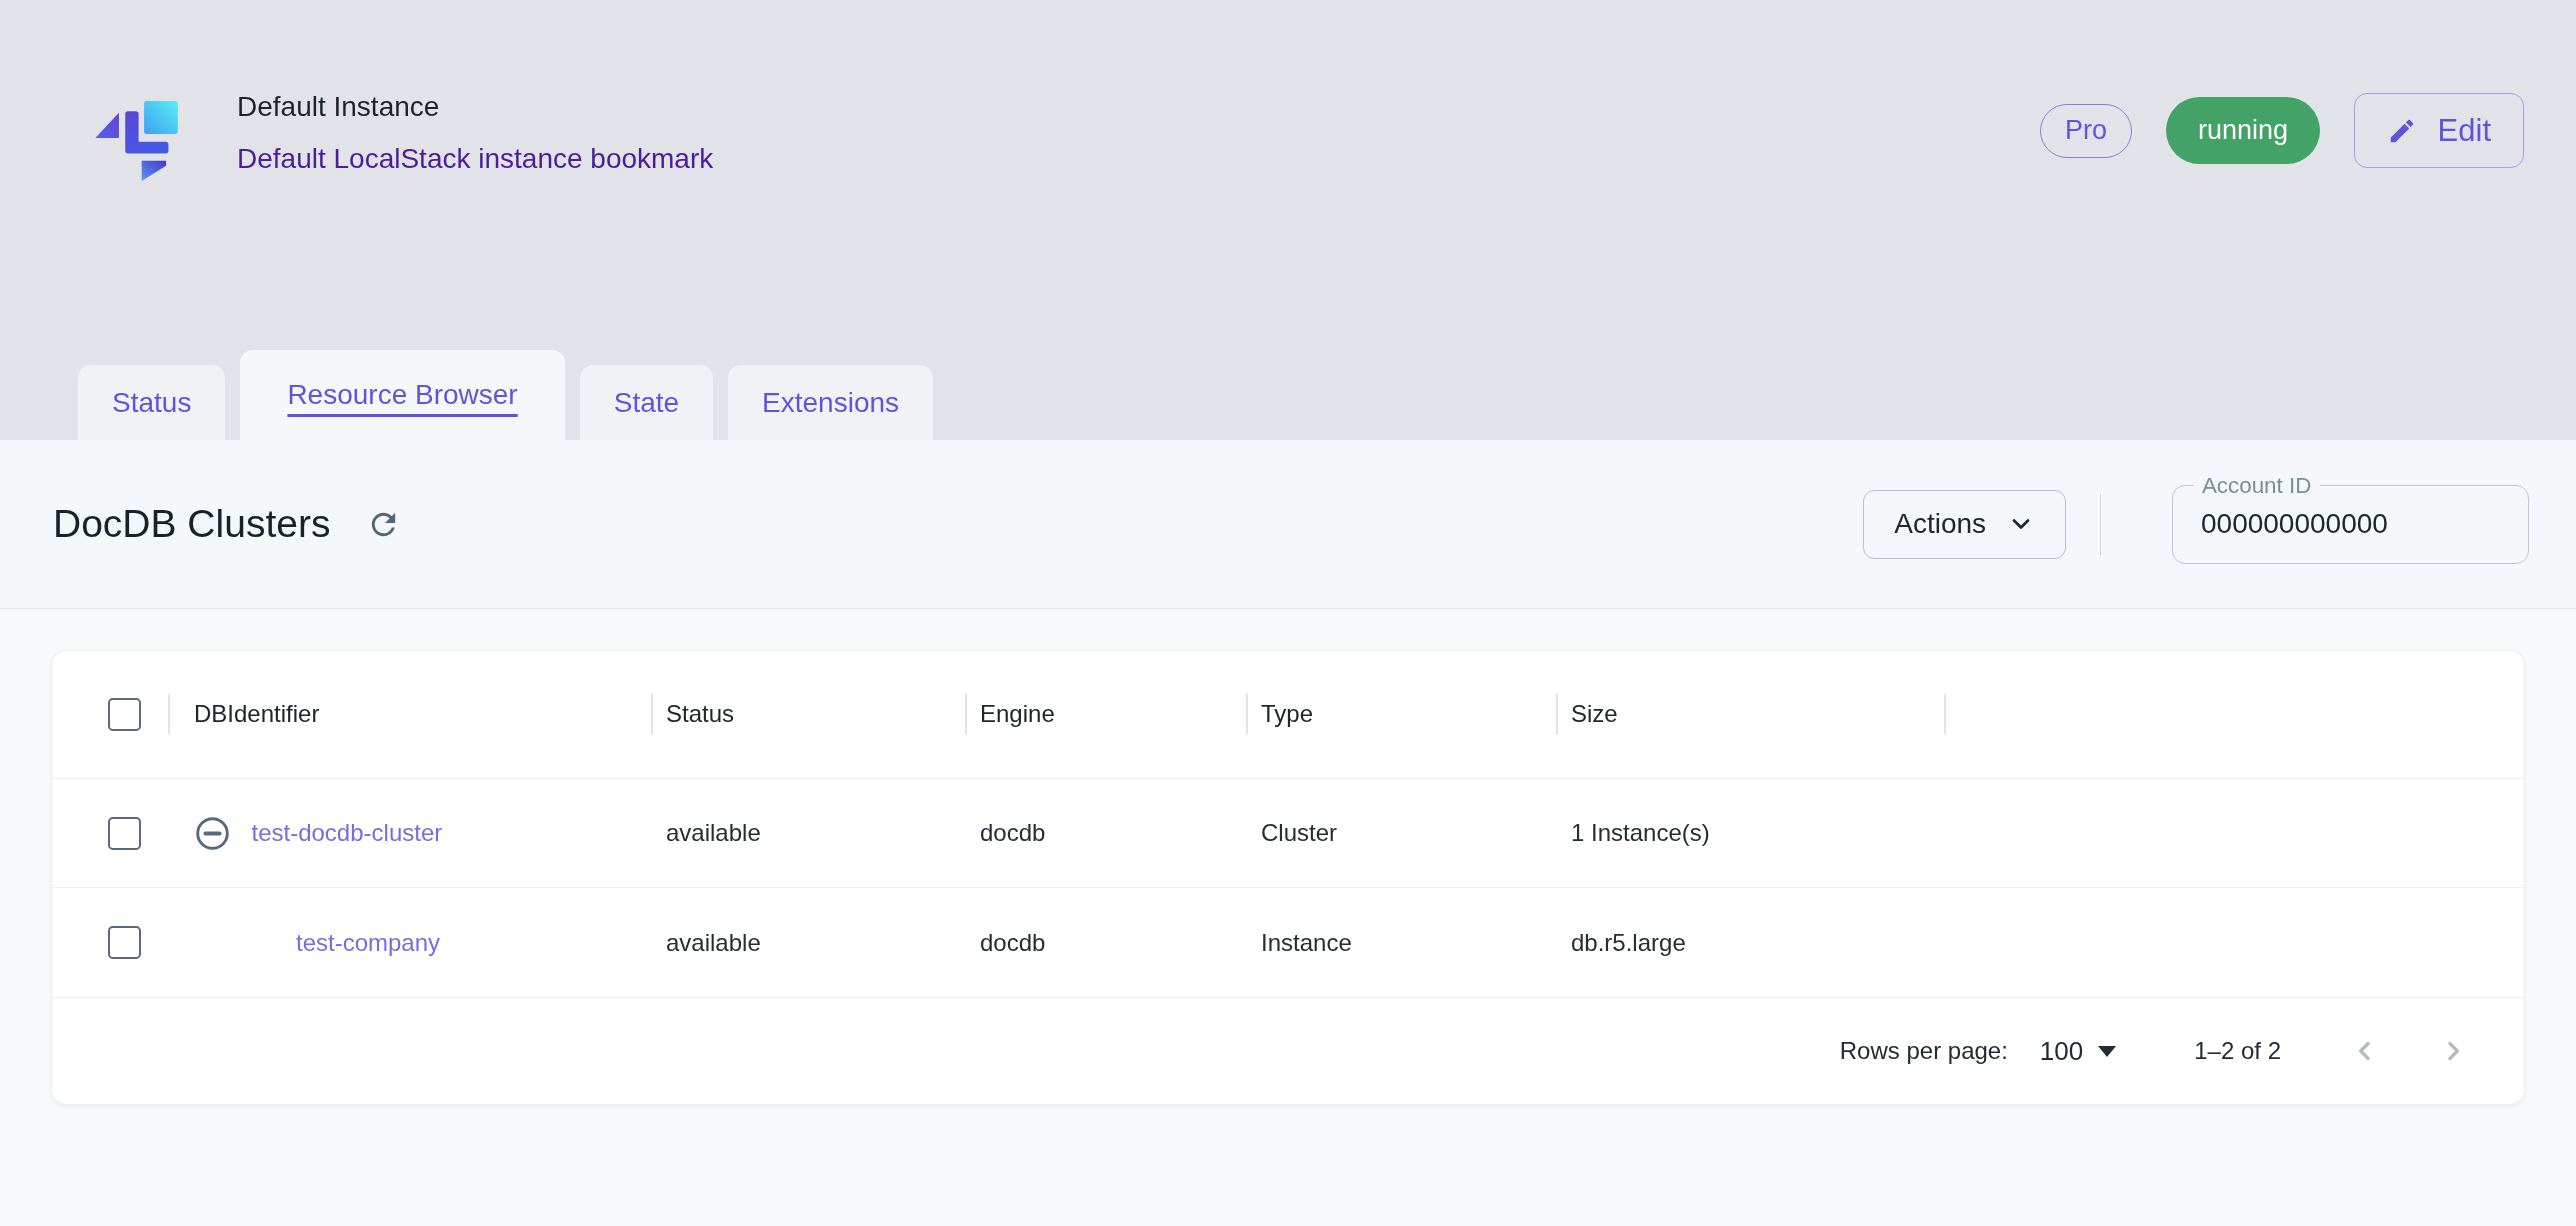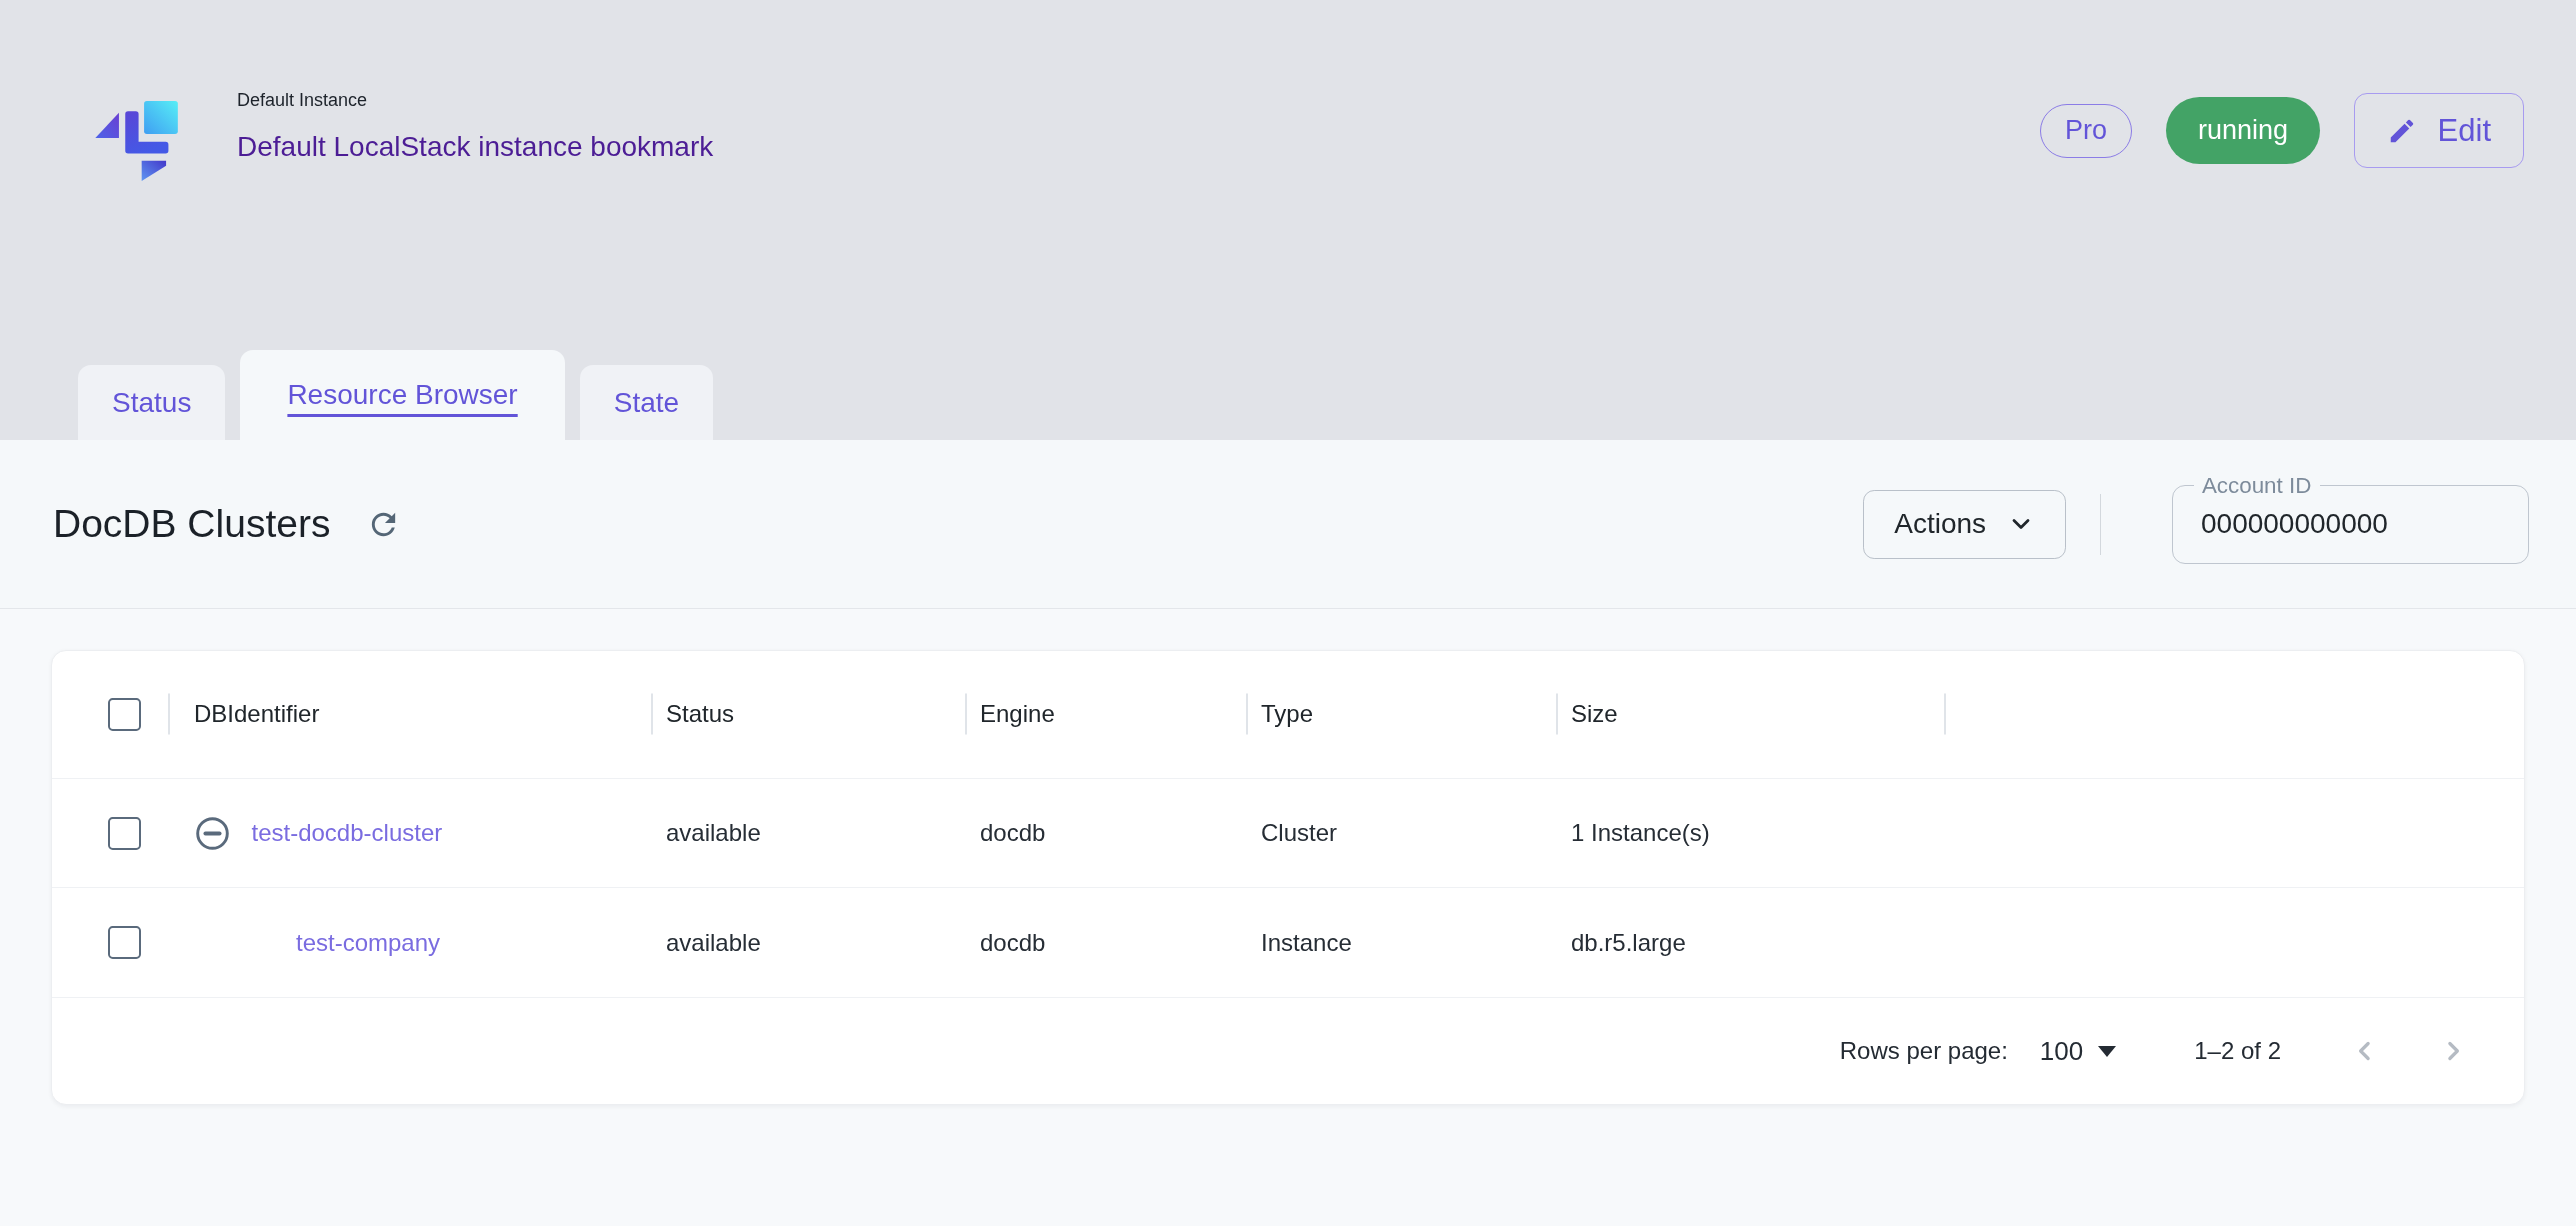--- a/index.html
+++ b/index.html
@@ -11,21 +11,21 @@
     color:#20262b;
     overflow:hidden;
     position:relative;
   }
 
   
   .hero { height:440px; background:#e1e3e8; position:relative; }
   .hero-top { display:flex; align-items:flex-start; padding:89px 52px 0 82px; }
   .logo { width:110px; height:116px; flex:0 0 auto; }
   .hero-text { margin-left:45px; }
-  .hero-title { font-size:18px; color:#1d232b; line-height:1.25; }
+  .hero-title { font-size:28px; color:#1d232b; line-height:1.25; }
   .hero-url { font-family:"Liberation Mono", monospace; font-weight:700; font-size:30px; color:#14181e; margin-top:9.3px; letter-spacing:-0.5px; }
   .hero-sub { font-size:28px; color:#4c1d95; margin-top:19px; }
   .hero-actions { margin-left:auto; display:flex; align-items:center; gap:34px; margin-top:3.7px; height:76px; }
   .chip-pro {
     height:54px; padding:0 24px; display:flex; align-items:center;
     border:1.9px solid #8b7ce6; border-radius:27px;
     color:#6254d8; font-size:27px; background:transparent;
   }
   .badge-running {
     height:67px; padding:8px 32px; display:flex; align-items:center;
@@ -177,20 +177,23 @@
   <div class="tabs">
     <div class="tab">
       <span class="tab-label">Status</span>
     </div>
     <div class="tab active">
       <span class="tab-label">Resource Browser</span>
     </div>
     <div class="tab">
       <span class="tab-label">State</span>
     </div>
+    <div class="tab">
+      <span class="tab-label">Extensions</span>
+    </div>
   </div>
 </div>
 
 <div class="toolbar">
   <h1 class="page-title">DocDB Clusters</h1>
   <button class="refresh-btn">
     <svg width="35" height="35" viewBox="0 0 24 24" fill="#546676" aria-hidden="true">
       <path d="M17.65 6.35C16.2 4.9 14.21 4 12 4c-4.42 0-7.99 3.58-7.99 8s3.57 8 7.99 8c3.73 0 6.84-2.55 7.73-6h-2.08c-.82 2.33-3.04 4-5.65 4-3.31 0-6-2.69-6-6s2.69-6 6-6c1.66 0 3.14.69 4.22 1.78L13 11h7V4l-2.35 2.35z"></path>
     </svg>
   </button>

